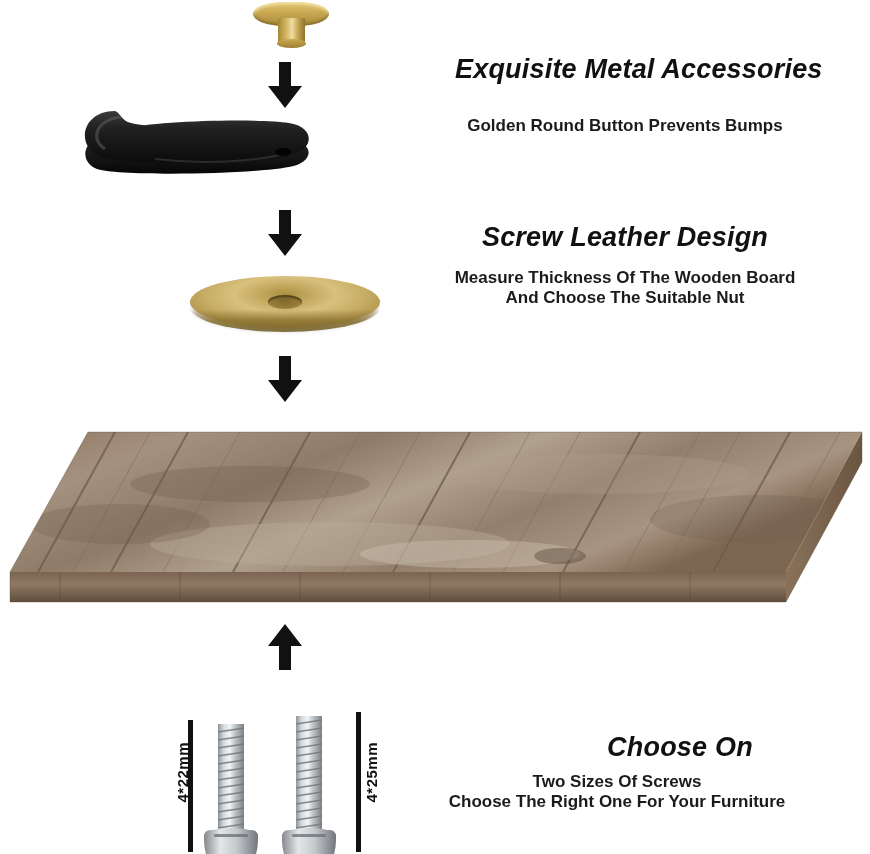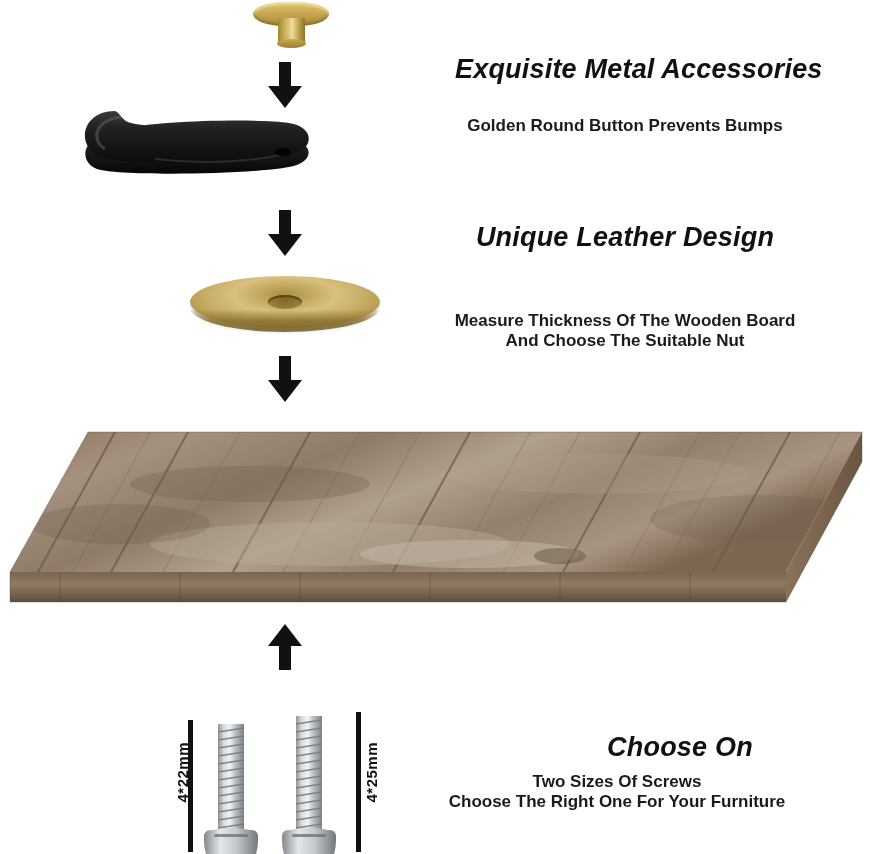--- a/index.html
+++ b/index.html
@@ -366,21 +366,21 @@
       <rect x="122" y="128" width="34" height="3" rx="1.5" fill="#6e7377" opacity="0.8"></rect>
     </g>
   </svg>
 
   <div class="dim-label" id="dim-left">4*22mm</div>
   <div class="dim-label" id="dim-right">4*25mm</div>
 
   <div class="headline" id="headline-1">Exquisite Metal Accessories</div>
   <div class="subline" id="subline-1">Golden Round Button Prevents Bumps</div>
 
-  <div class="headline" id="headline-2">Unique Leather Design</div>
-  <div class="subline" id="subline-2" style="white-space: pre-line; margin-top: 43px;">Measure Thickness Of The Wooden Board
+  <div class="headline" id="headline-2">Screw Leather Design</div>
+  <div class="subline" id="subline-2" style="white-space: pre-line;">Measure Thickness Of The Wooden Board
 And Choose The Suitable Nut</div>
 
   <div class="headline" id="headline-3">Choose On</div>
   <div class="subline" id="subline-3" style="white-space: pre-line;">Two Sizes Of Screws
 Choose The Right One For Your Furniture</div>
 
 </div>
 
 </body></html>

